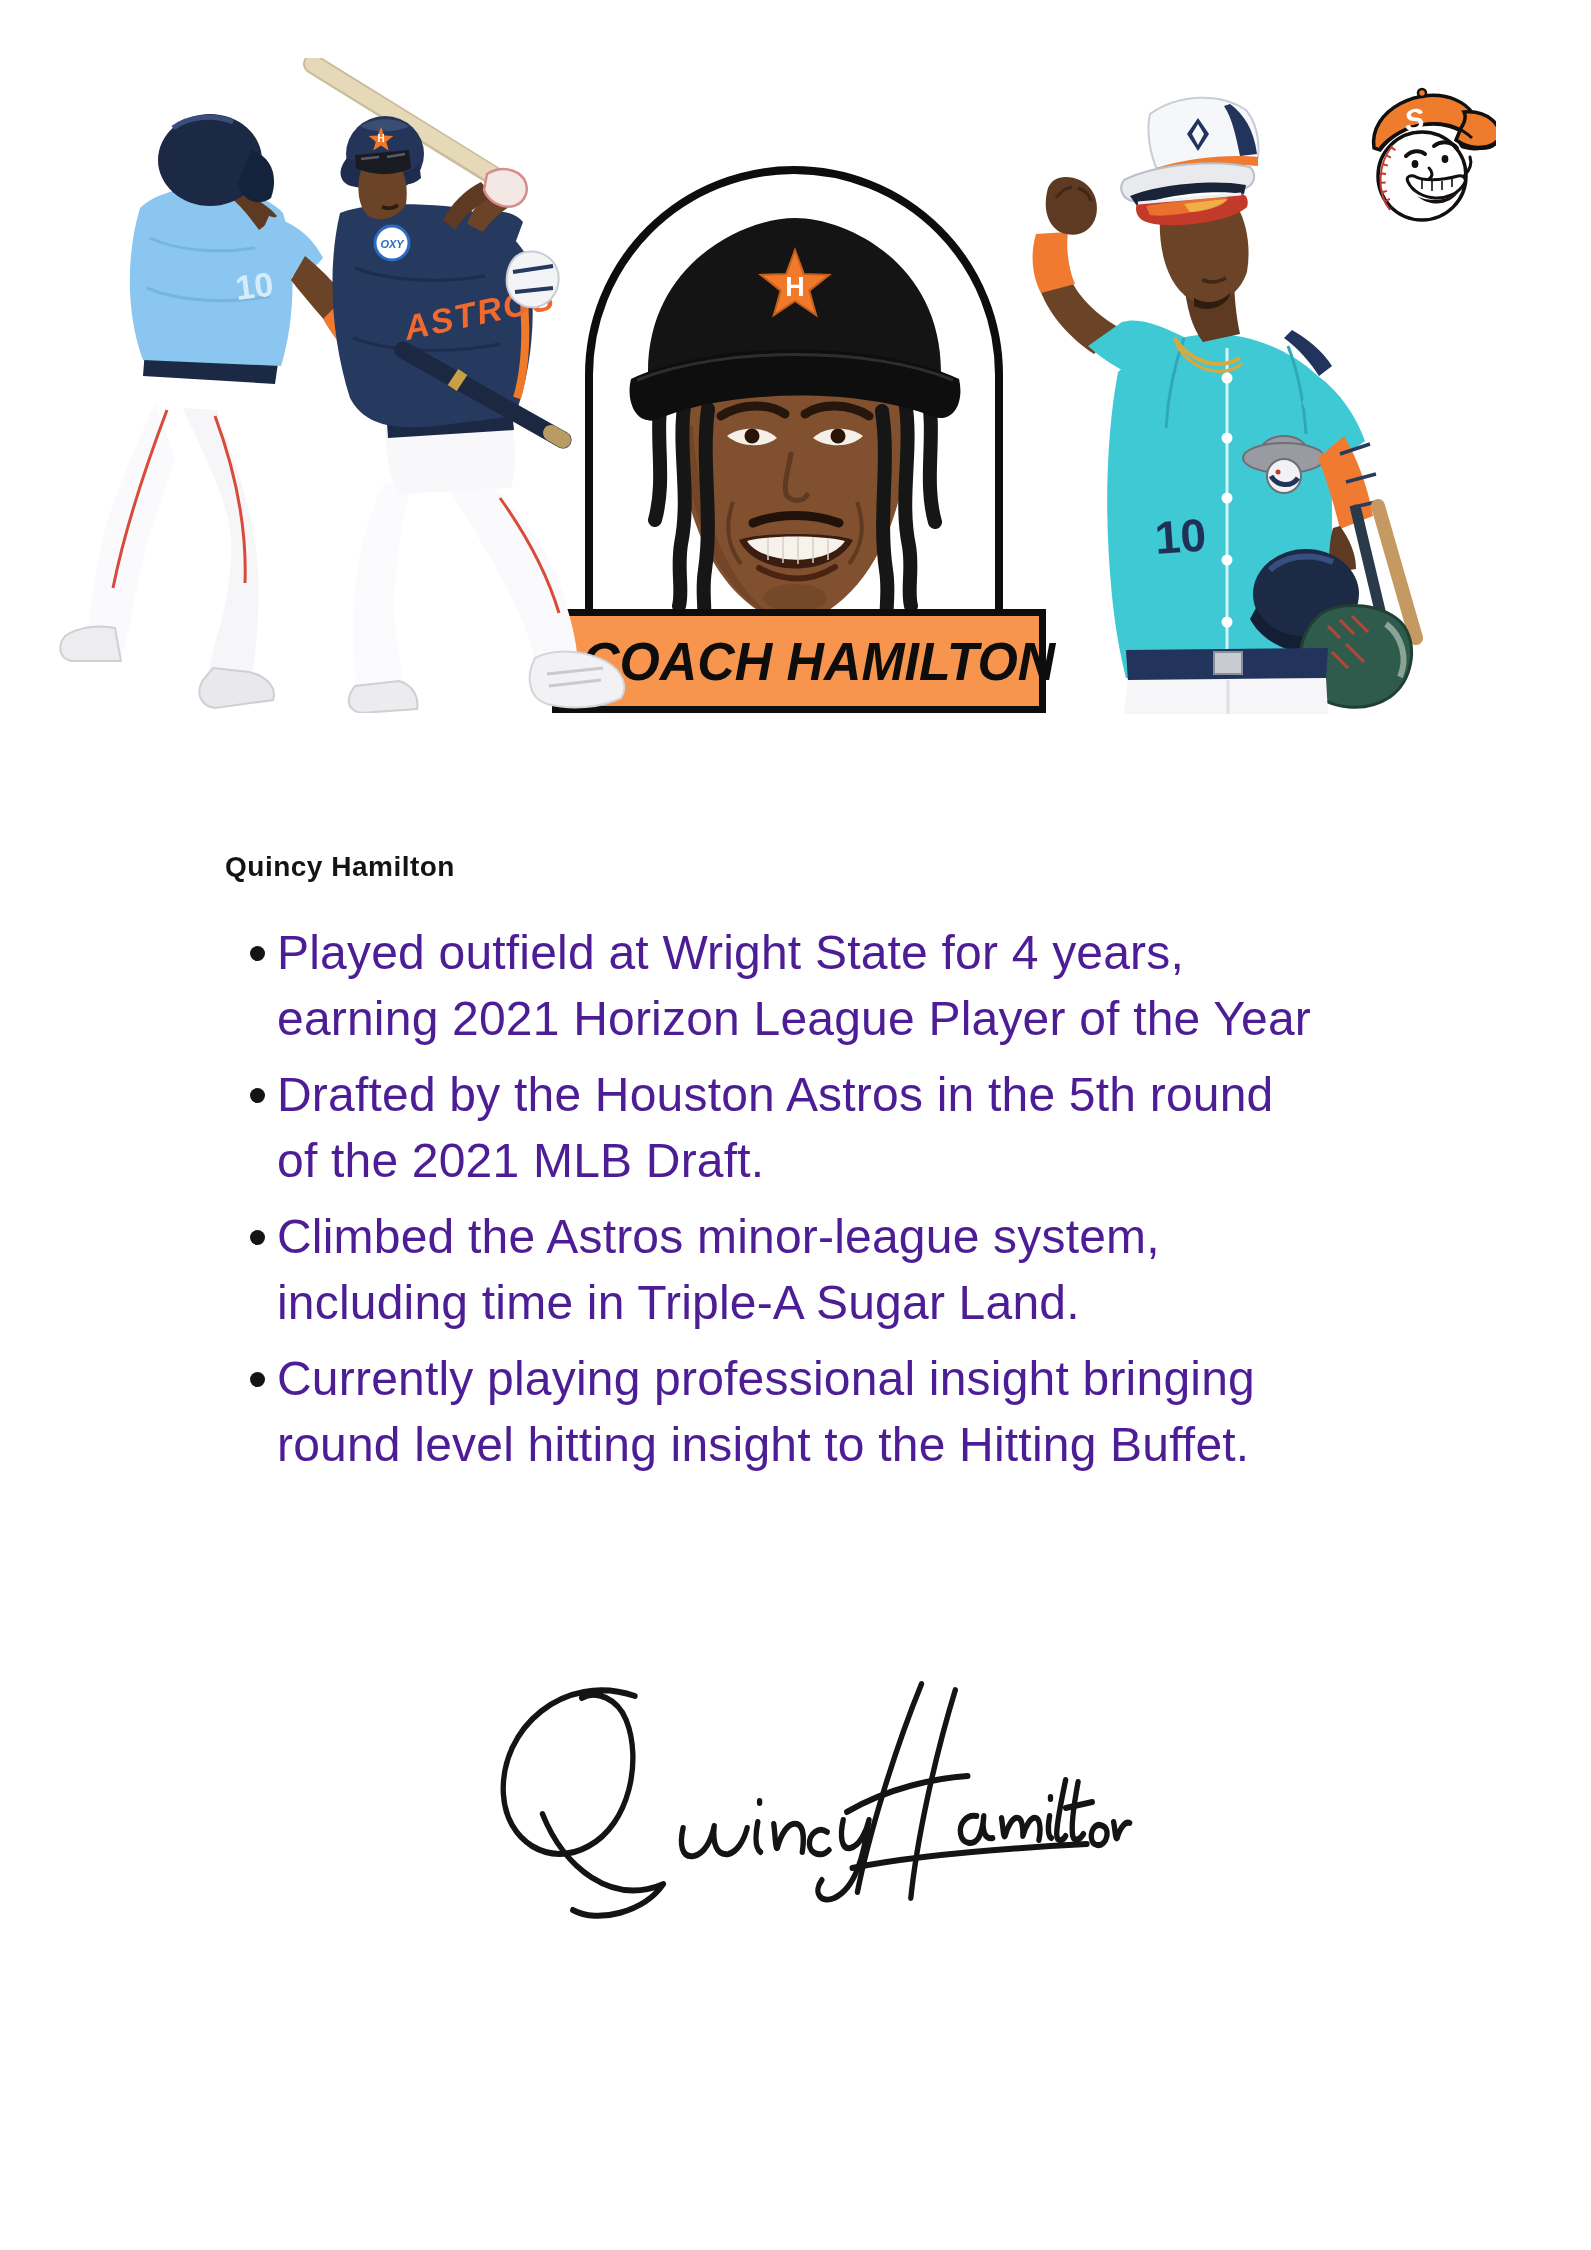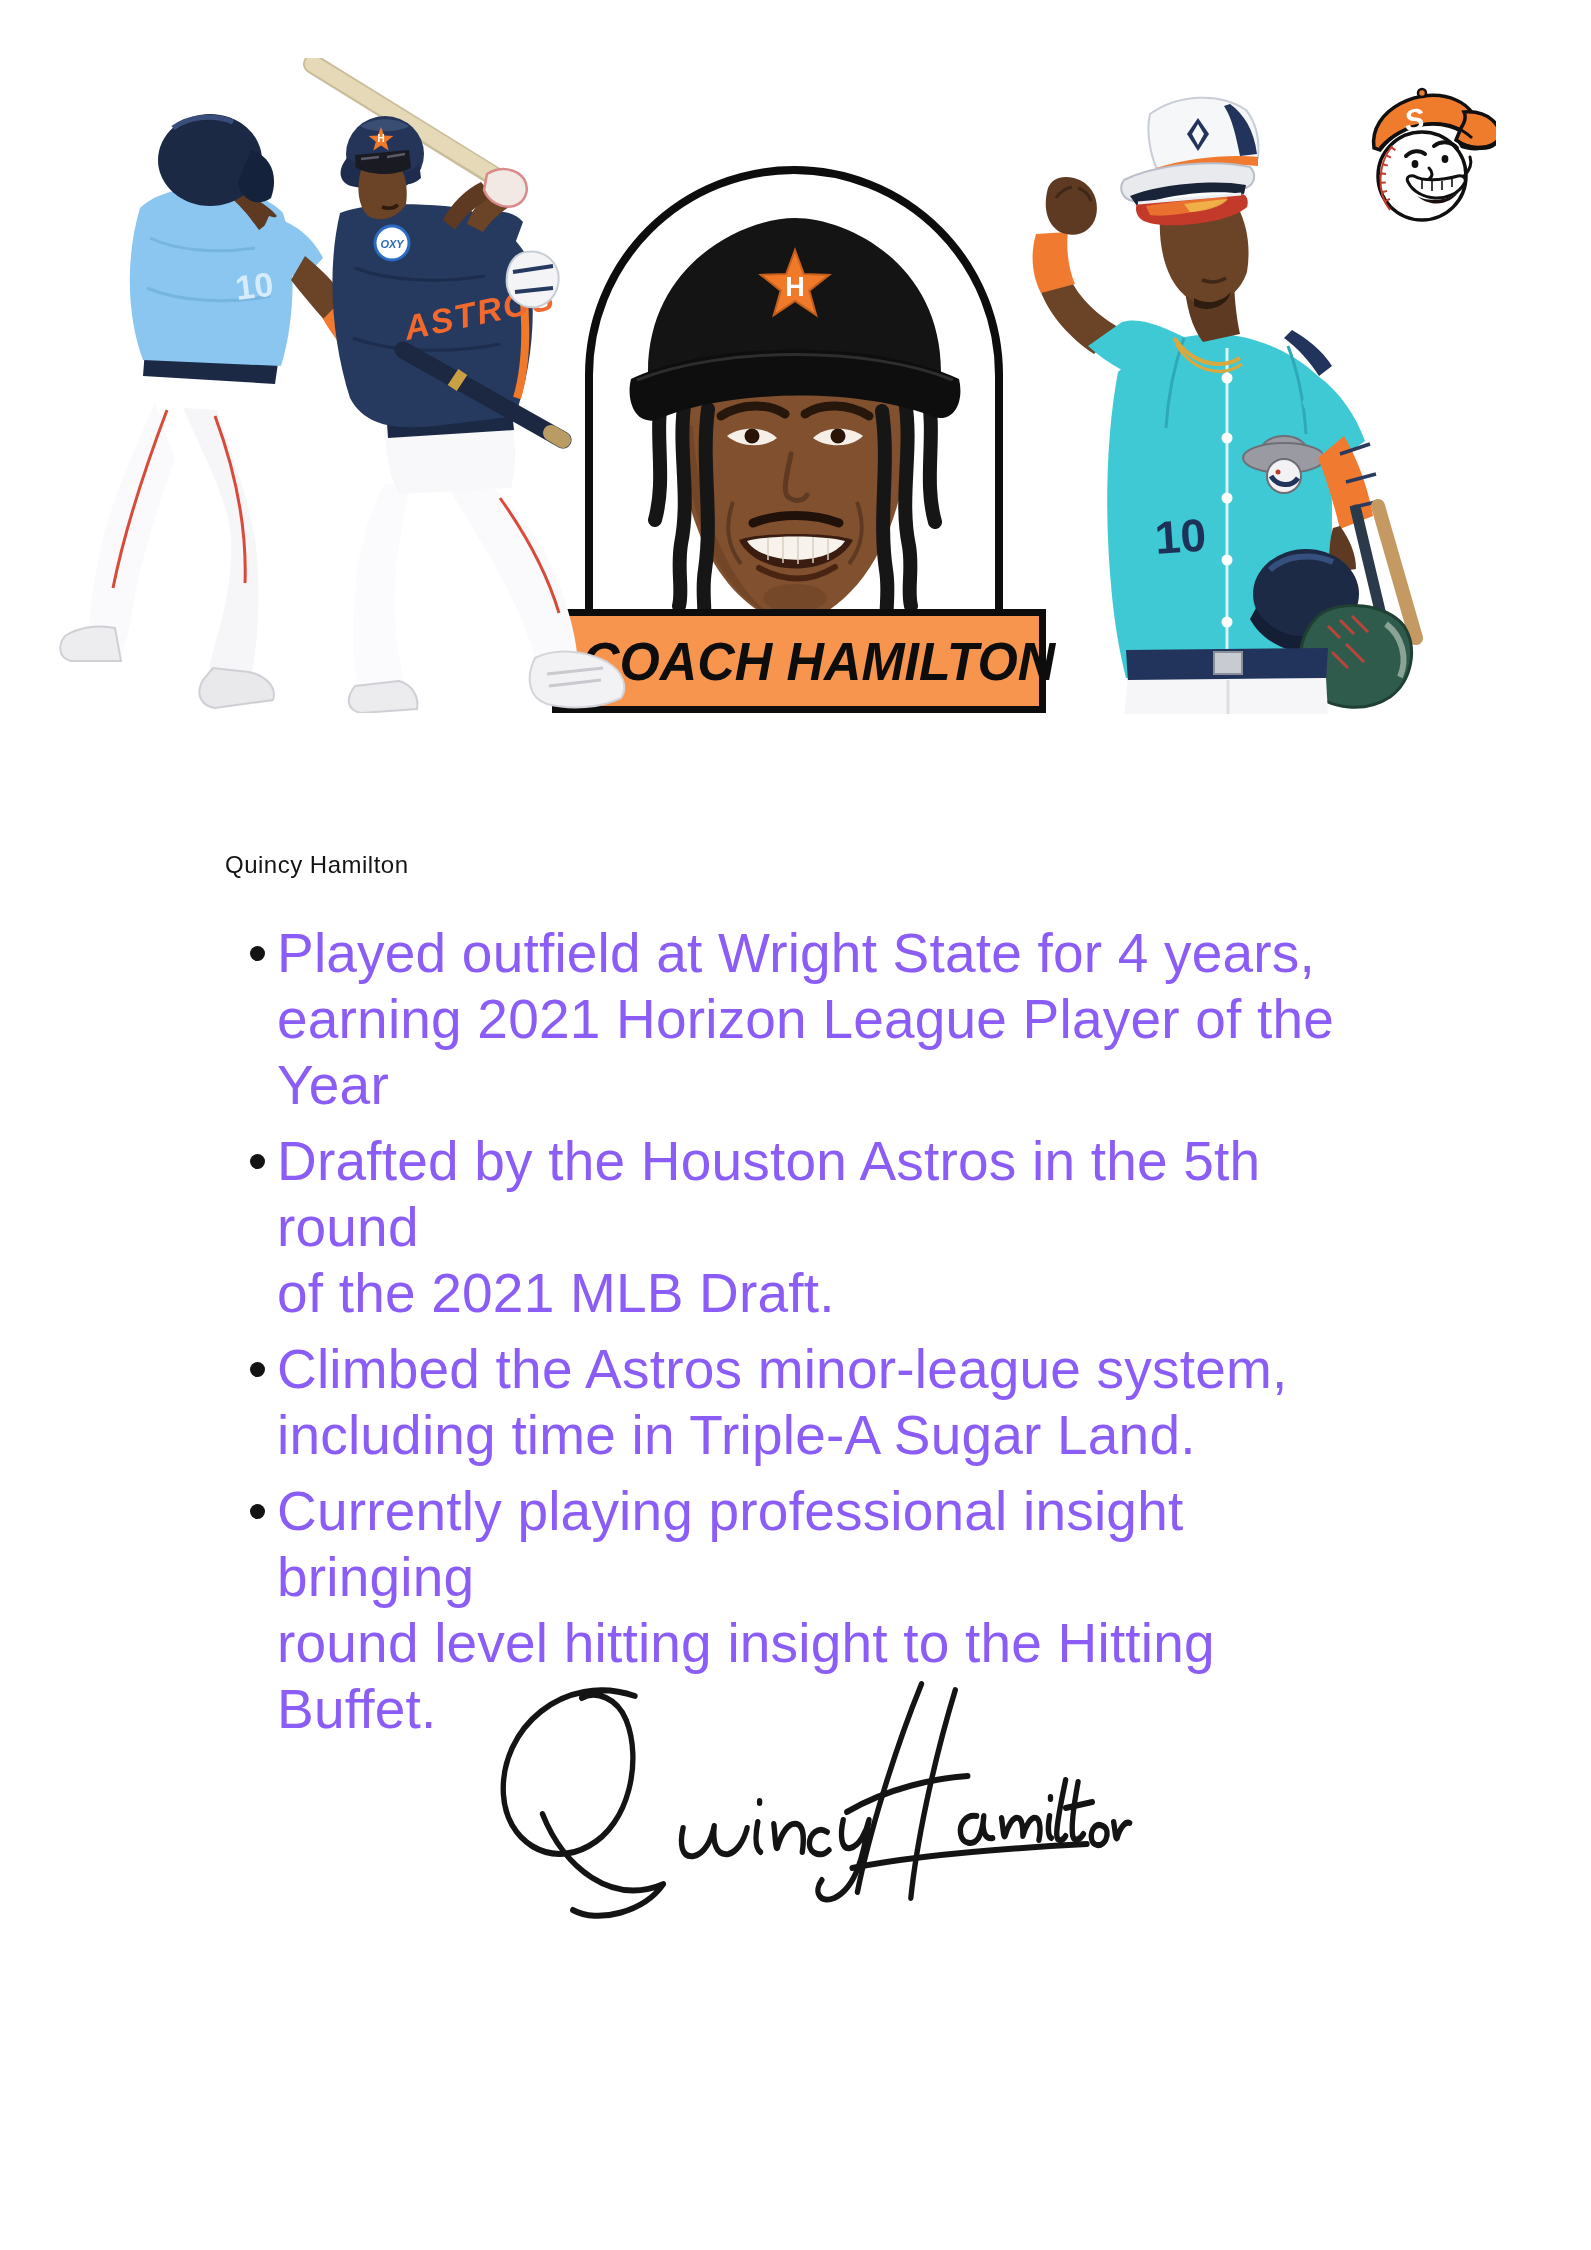--- a/index.html
+++ b/index.html
@@ -33,30 +33,30 @@
     font-size:54px;letter-spacing:0px;color:#0d0d0d;
     white-space:nowrap;
     transform:scaleX(0.96);transform-origin:0 50%;
     padding-left:24px;
   }
   .right-photo{left:988px;top:76px;width:442px;height:638px;z-index:3;}
   .logo{left:1360px;top:84px;width:136px;height:142px;z-index:4;}
   
   .bio-heading{
     left:225px;top:851px;
-    font-size:24px;font-weight:normal;letter-spacing:0.5px;color:#141414;text-align:right;
+    font-size:28px;font-weight:bold;letter-spacing:0.5px;color:#141414;text-align:right;
   }
   .bio-list{left:277px;top:920px;width:1060px;}
   .bullet-item{position:relative;margin-bottom:10px;}
   .bullet-item::before{
     content:"";position:absolute;left:-27px;top:26px;
     width:15px;height:15px;border-radius:50%;background:#141414;
   }
   .bullet-line{
-    font-size:55px;line-height:66px;color:#8b5cf6;letter-spacing:0.2px;
+    font-size:48px;line-height:66px;color:#4c1d95;letter-spacing:0.2px;
   }
   
   .signature{left:450px;top:1670px;width:685px;height:250px;z-index:1;}
 </style>
 </head>
 <body>
 
 <div class="page">
 
   <svg class="abs left-photo" viewBox="0 0 575 655" aria-hidden="true">

